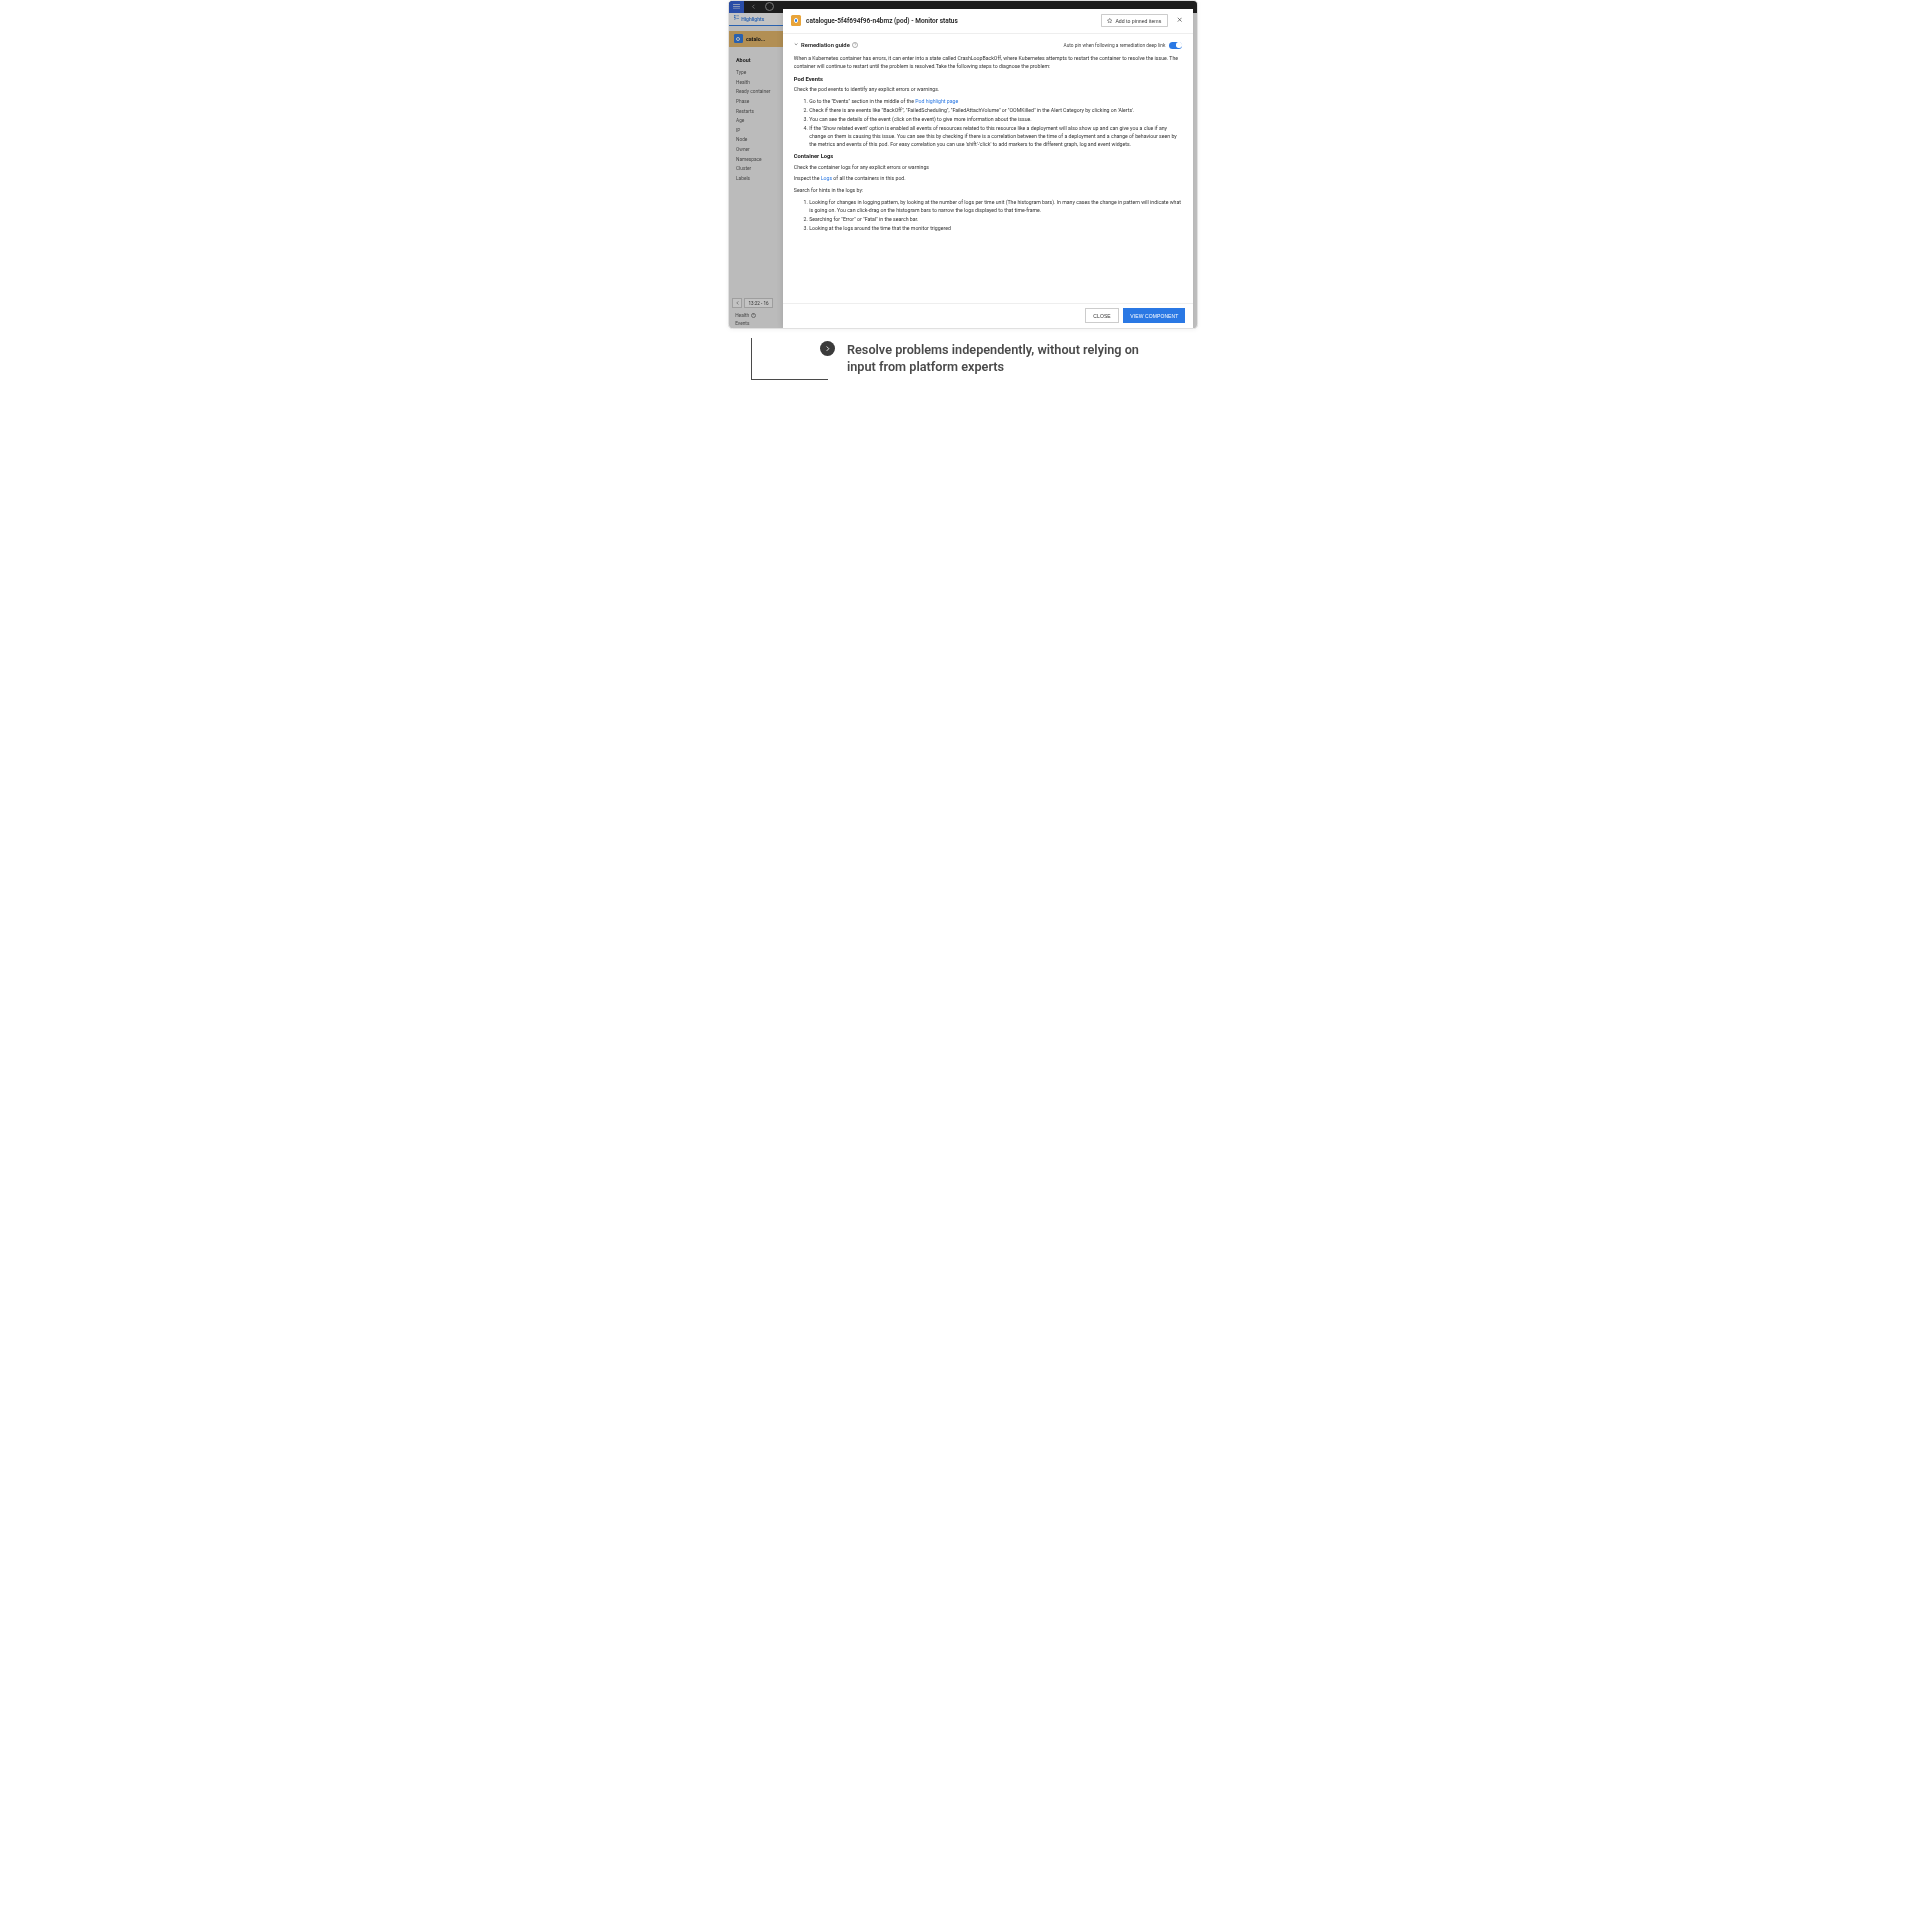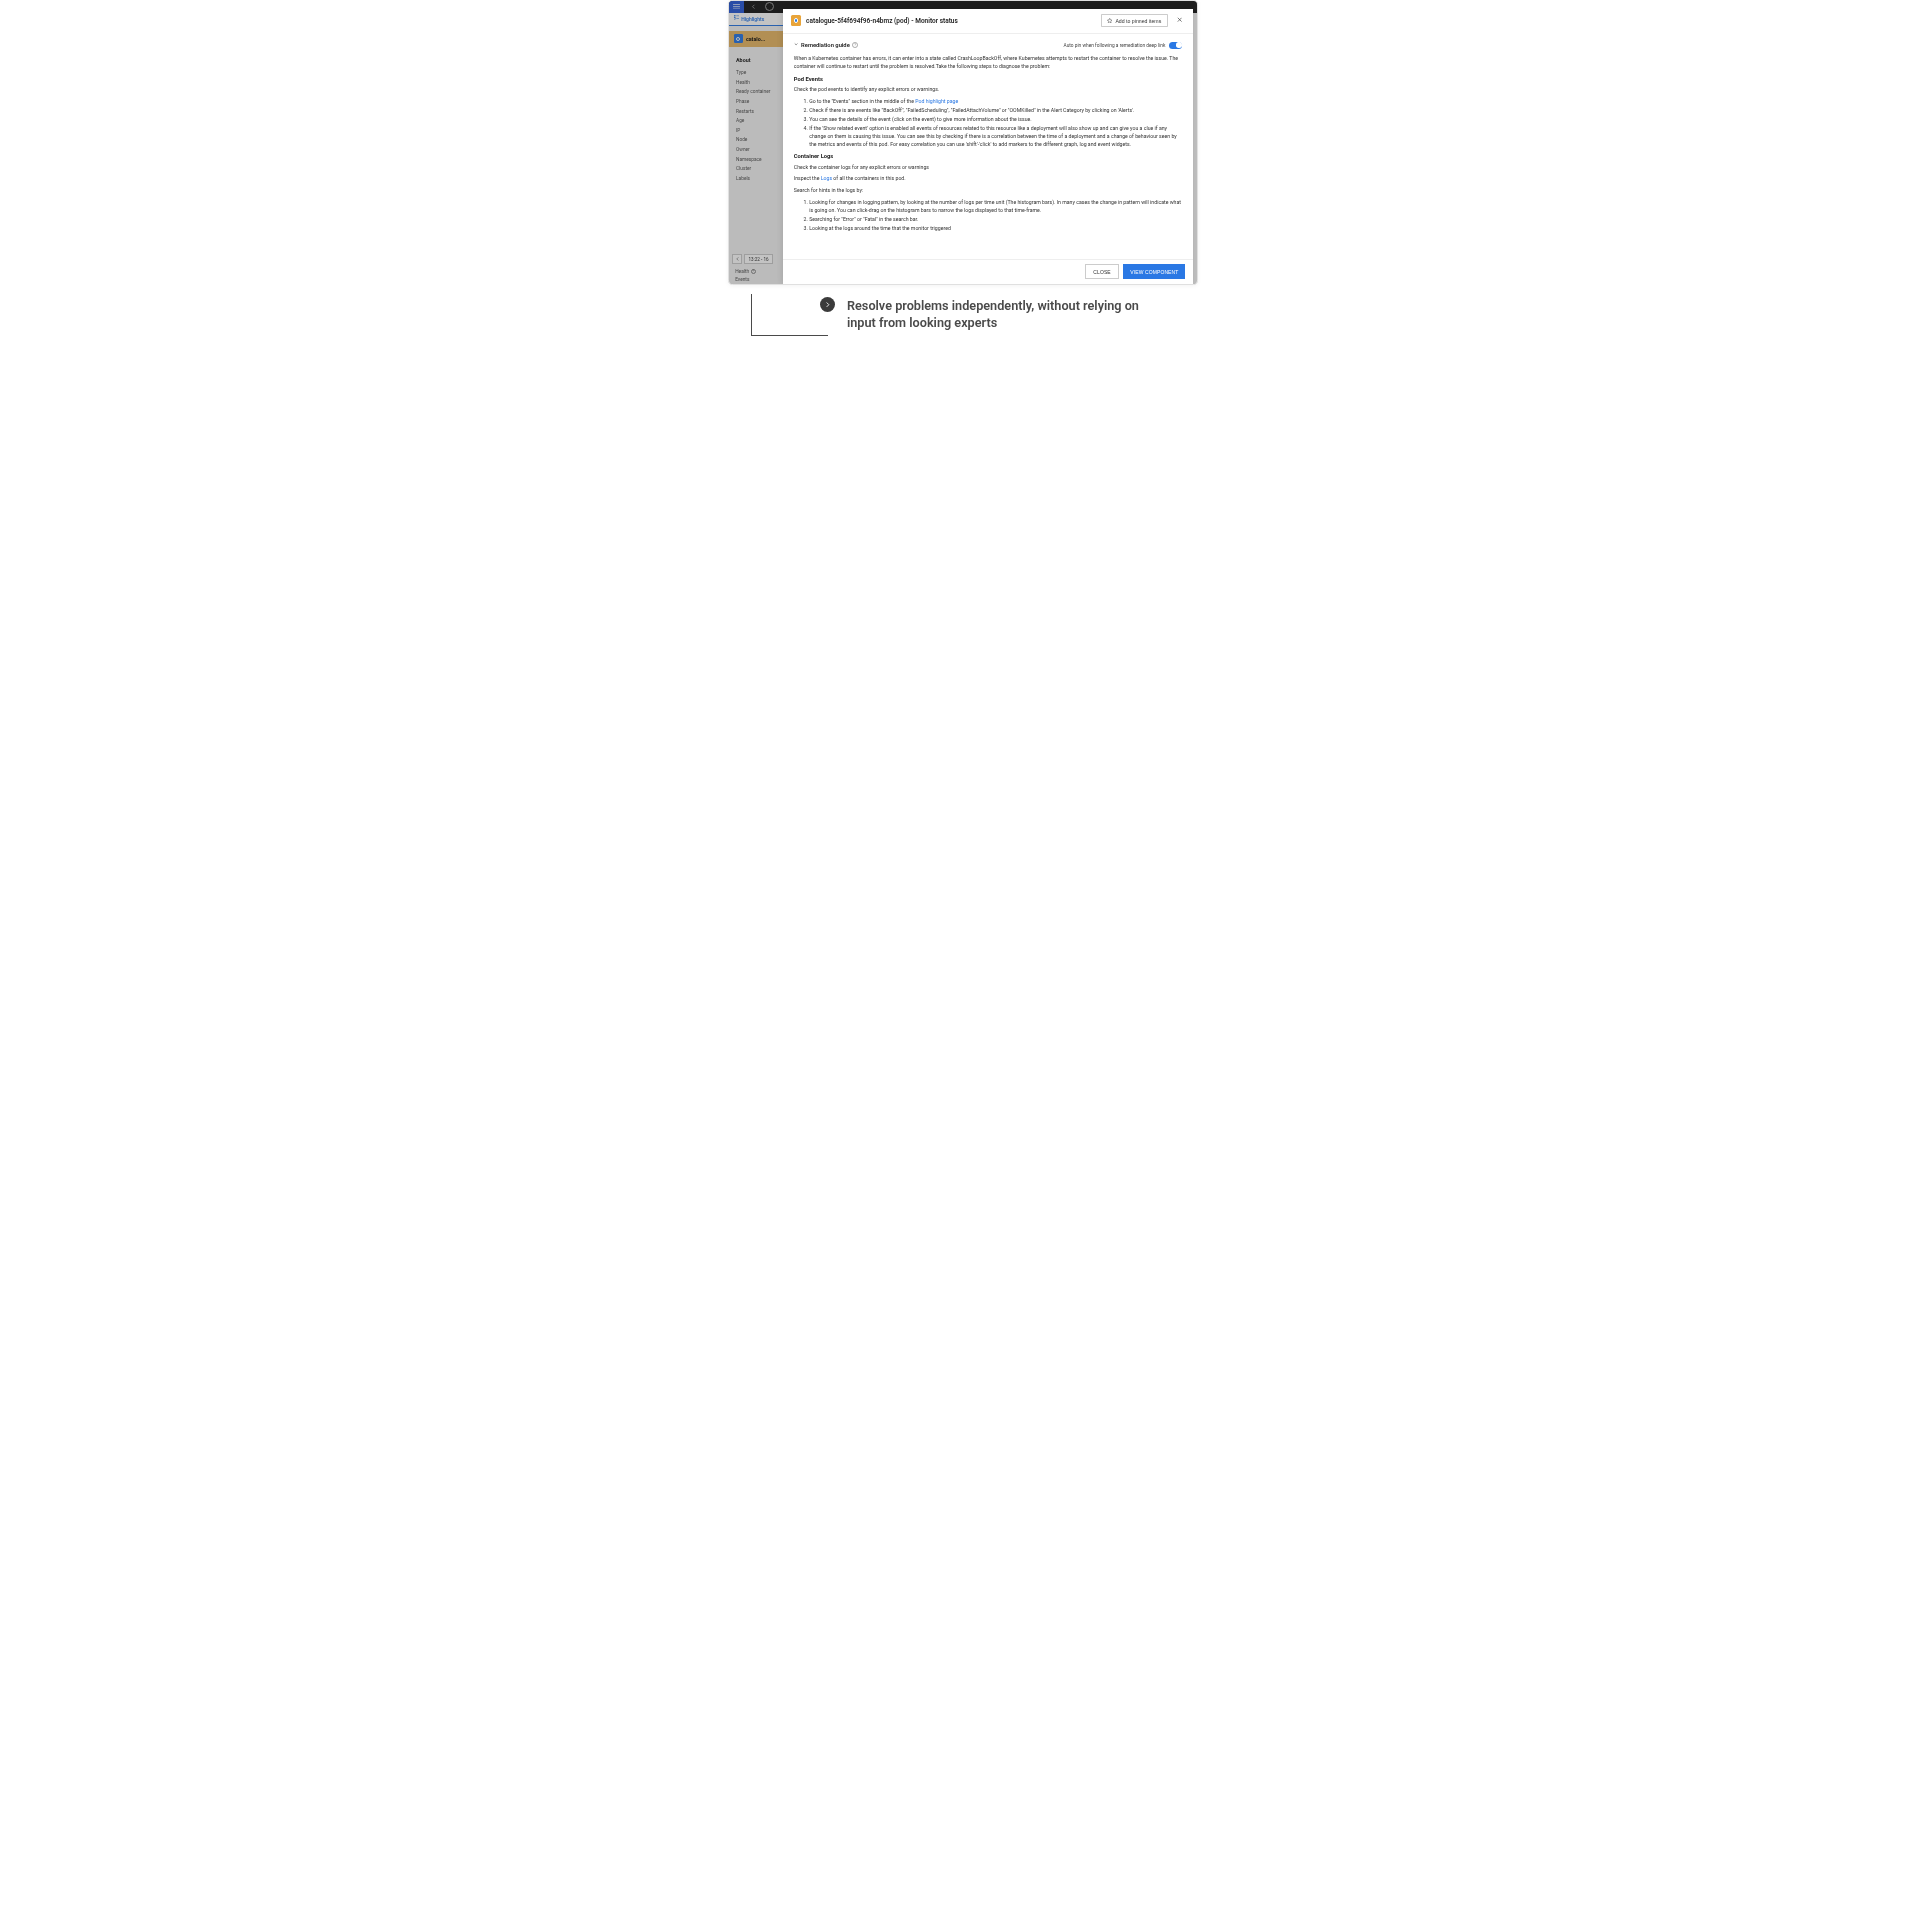--- a/index.html
+++ b/index.html
@@ -7,21 +7,21 @@
 
 .canvas { position: relative; width: 470px; margin: 0 auto; }
 
 .window-frame {
   position: relative;
   border: 0.4px solid #e0e0e0;
   border-radius: 4.6px;
   overflow: hidden;
   background: #fff;
   box-shadow: 0 0.8px 4.6px rgba(0,0,0,0.05);
-  height: 285px;
+  height: 329px;
 }
 
 .bg-app { position: absolute; top:0; left:0; right:0; bottom:0; background: #f8f8f8; z-index:0; }
 .topbar { position:absolute; top:0; left:0; right:0; height:11.6px; background:#1a1a1a; display:flex; align-items:center; z-index:1; }
 .hamburger { width:15.4px; height:11.6px; background:#2a5bd7; display:flex; align-items:center; justify-content:center; }
 .hamburger svg { width:7px; height:5.4px; }
 .back-arrow { width:19px; height:11.6px; display:flex; align-items:center; justify-content:center; color:#ccc; }
 .circle-icon { width:9.2px; height:9.2px; border:0.6px solid #999; border-radius:50%; margin-left:1.5px; }
 
 .tab-bar { position:absolute; top:11.6px; left:0; width:54px; height:13.5px; display:flex; align-items:center; padding-left:4.6px; z-index:1; border-bottom:0.8px solid #2a78e4; background:#fff; }
@@ -225,17 +225,17 @@
   </div>
 
   <div class="callout-container">
     <div class="connector"></div>
     <div class="callout-row">
       <div class="callout-dot">
         <svg viewBox="0 0 14 14">
             <path d="M5 2l5 5-5 5" stroke="#fff" stroke-width="2.2" fill="none" stroke-linecap="round" stroke-linejoin="round"></path>
           </svg>
       </div>
-      <div class="callout-text">Resolve problems independently, without relying on input from looking experts</div>
+      <div class="callout-text">Resolve problems independently, without relying on input from platform experts</div>
     </div>
   </div>
 </div>
 
 
 </body></html>

